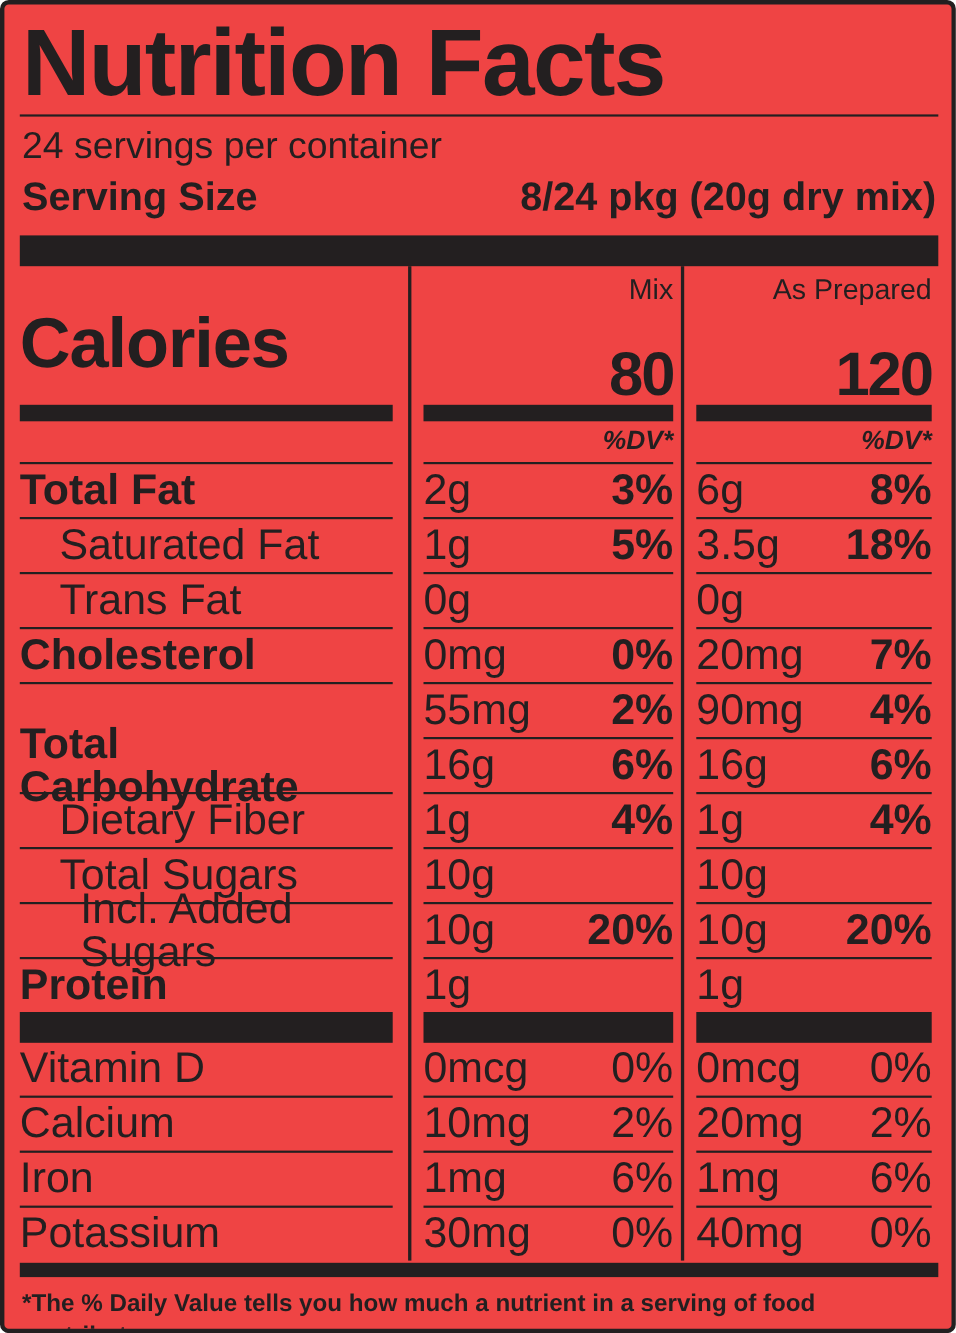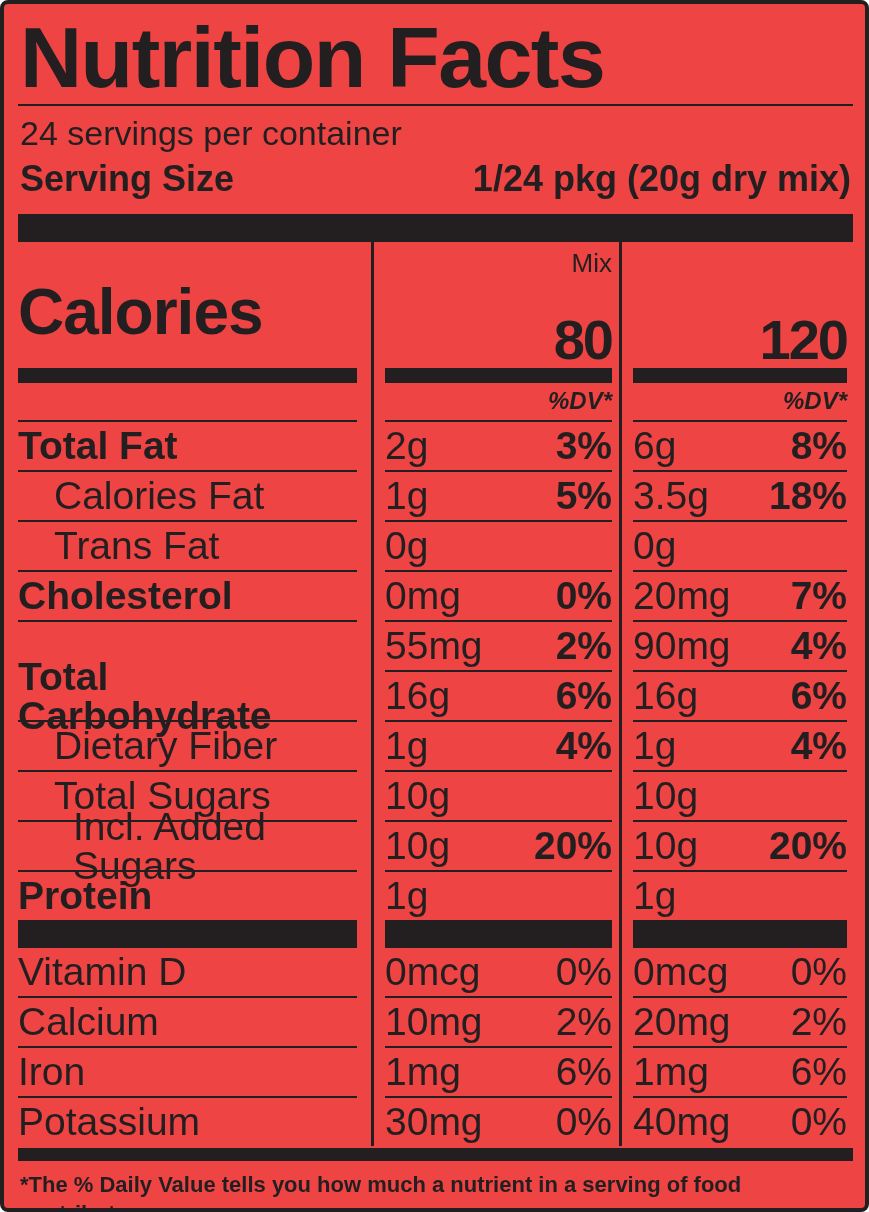--- a/index.html
+++ b/index.html
@@ -50,33 +50,36 @@
 
 <div class="label">
 
   <div class="title">Nutrition Facts</div>
   <div class="title-rule"></div>
 
   <div class="servings">24 servings per container</div>
 
   <div class="ss-row">
     <span>Serving Size</span>
-    <span>1/24 pkg (20g dry mix)</span>
+    <span>8/24 pkg (20g dry mix)</span>
   </div>
 
   <div class="bar-thick"></div>
 
   <div class="grid" id="ntable">
     <div class="vdiv"></div>
     <div class="vdiv v2"></div>
 
     <div class="cl r-head"></div>
     <div class="cm r-head">
       <span>Mix</span>
     </div>
+    <div class="cr r-head">
+      <span>As Prepared</span>
+    </div>
 
     <div class="cl r-cal">
       <span class="cal-word">Calories</span>
     </div>
     <div class="cm r-cal cal-num">
       <span>80</span>
     </div>
     <div class="cr r-cal cal-num">
       <span>120</span>
     </div>
@@ -98,21 +101,21 @@
       </div>
       <div class="cm r-nut sep">
         <span class="amt">2g</span>
         <span class="dv b">3%</span>
       </div>
       <div class="cr r-nut sep">
         <span class="amt">6g</span>
         <span class="dv b">8%</span>
       </div>
       <div class="cl r-nut sep">
-        <span class="name ind1">Calories Fat</span>
+        <span class="name ind1">Saturated Fat</span>
       </div>
       <div class="cm r-nut sep">
         <span class="amt">1g</span>
         <span class="dv b">5%</span>
       </div>
       <div class="cr r-nut sep">
         <span class="amt">3.5g</span>
         <span class="dv b">18%</span>
       </div>
       <div class="cl r-nut sep">

